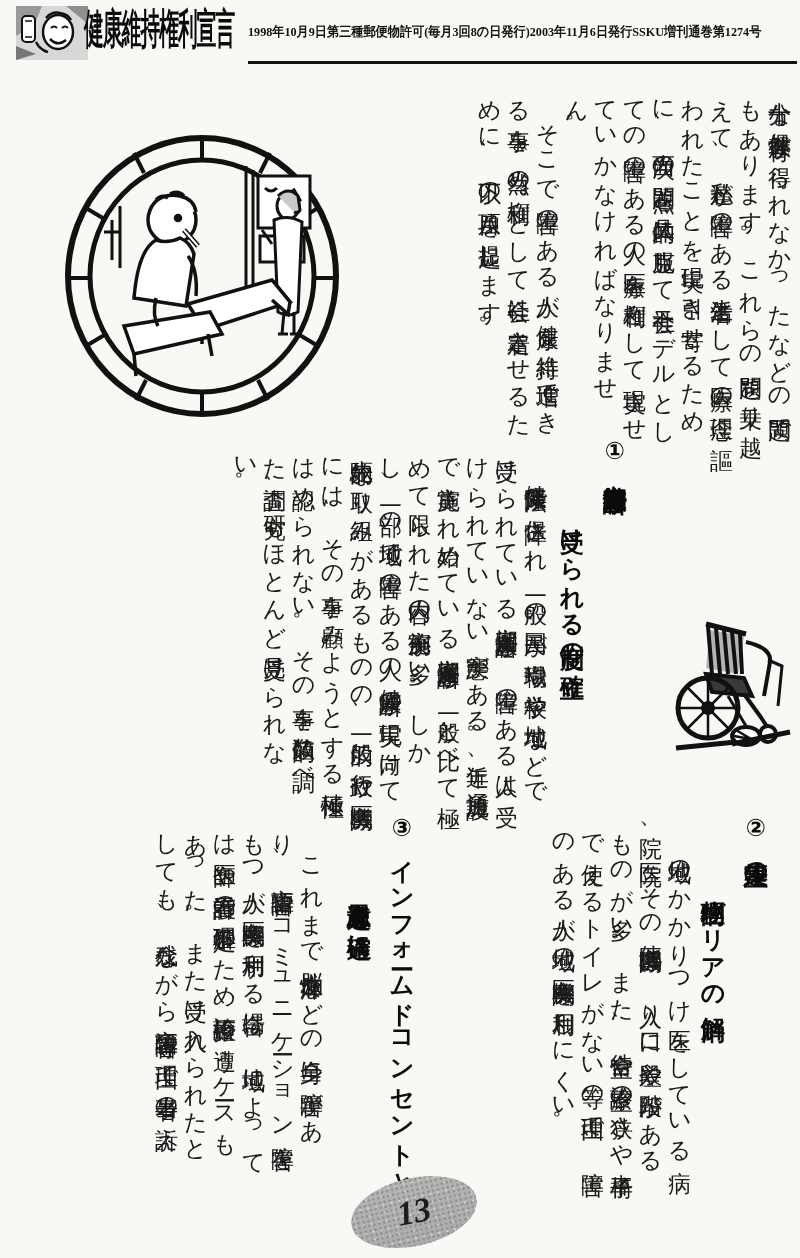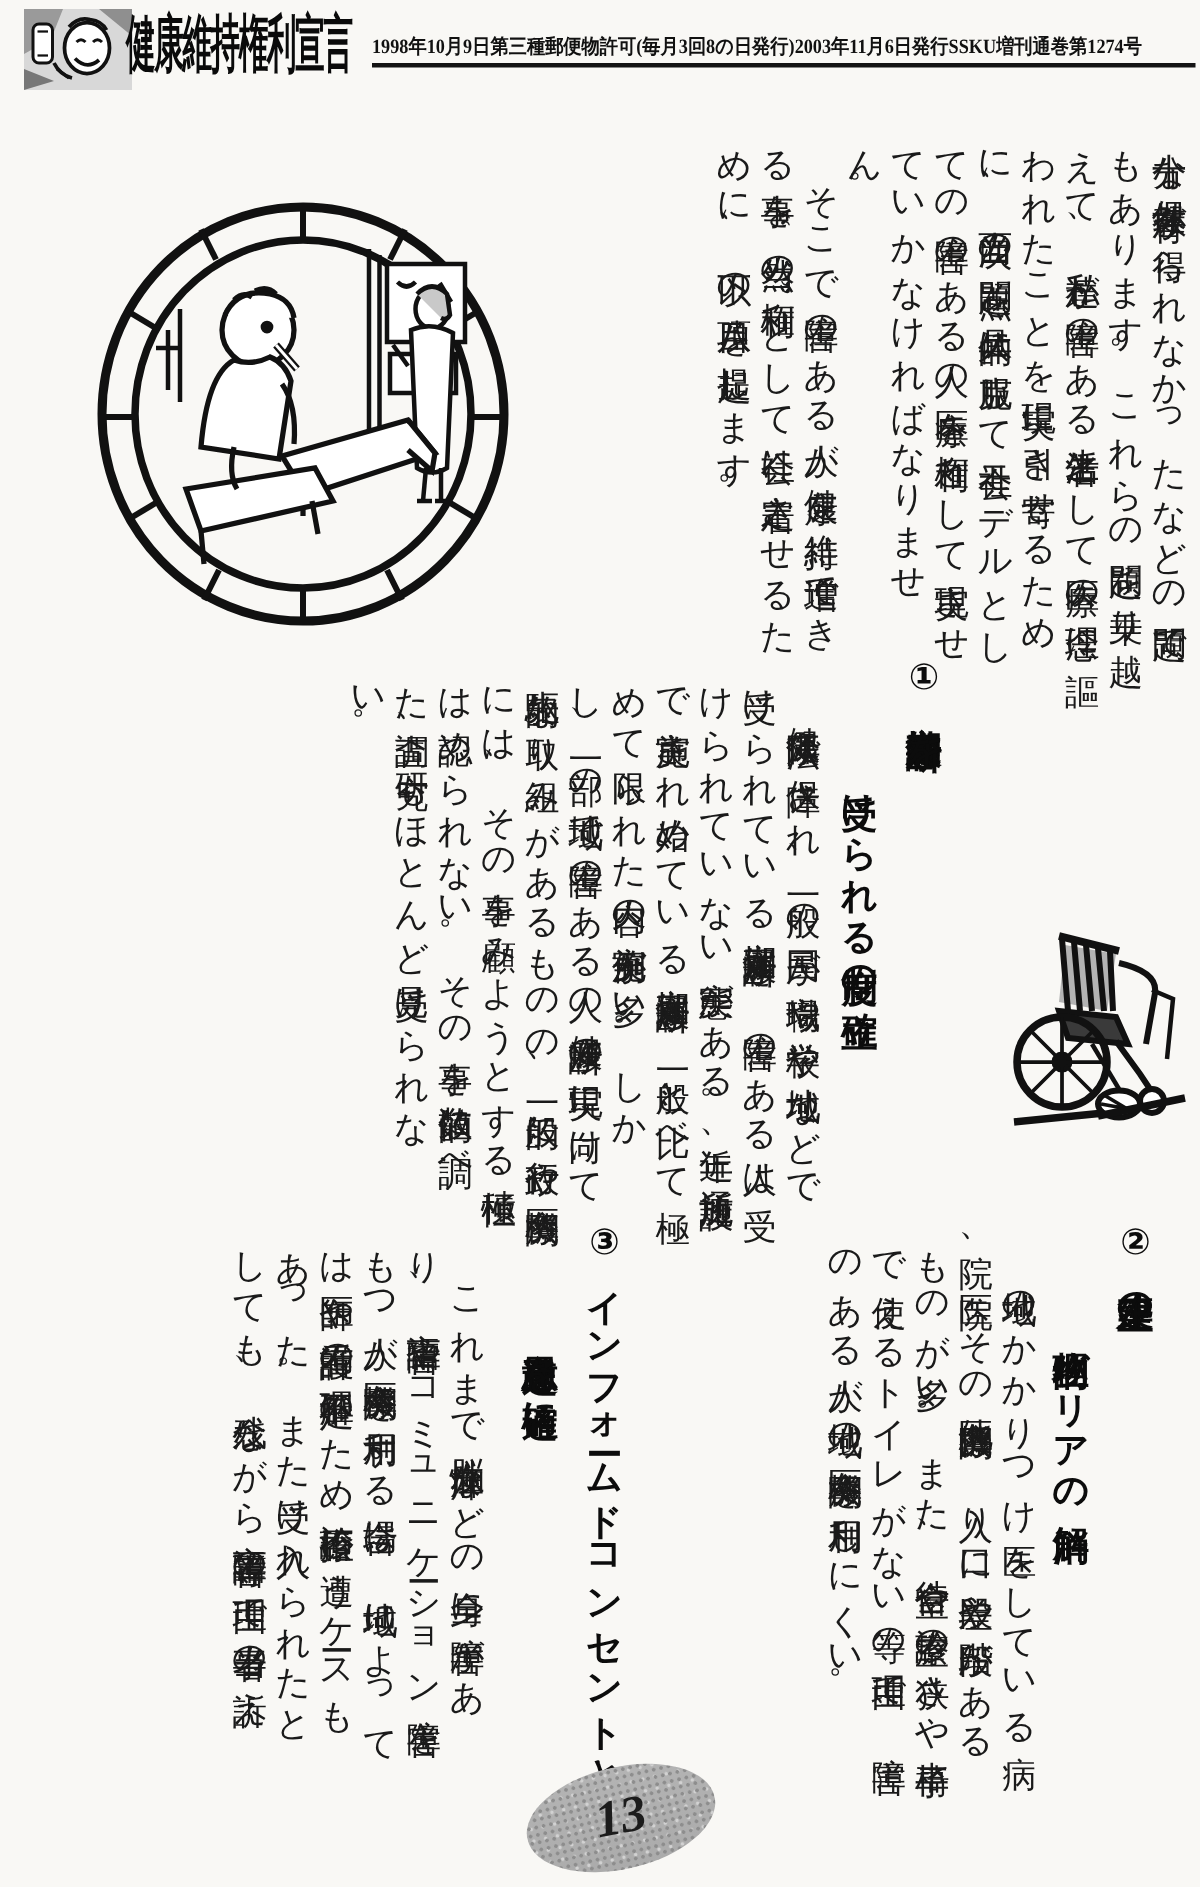--- a/index.html
+++ b/index.html
@@ -11,21 +11,21 @@
   
   .masthead-logo{position:absolute;left:16px;top:6px;width:72px;height:54px;}
   .masthead-title{
     position:absolute;left:84px;top:4px;white-space:nowrap;
     font-family:"Liberation Sans","DejaVu Sans",sans-serif;
     font-weight:900;font-size:42px;line-height:50px;letter-spacing:-2px;
     transform:scaleX(.47);transform-origin:0 0;color:#0a0a0a;
   }
   .pub-info{
     position:absolute;left:248px;top:22px;width:549px;
-    border-bottom:3px solid #141414;padding-bottom:2px;overflow:visible;
+    border-bottom:3px solid #141414;padding-bottom:20px;overflow:visible;
   }
   .pub-info span{
     display:inline-block;white-space:nowrap;font-size:13.5px;font-weight:bold;
     transform:scaleX(.9);transform-origin:0 50%;letter-spacing:0;color:#111;
   }
   
   .vtext{
     writing-mode:vertical-rl;-webkit-writing-mode:vertical-rl;
     font-size:23px;line-height:29px;letter-spacing:1.5px;color:#1a1a1a;
   }

